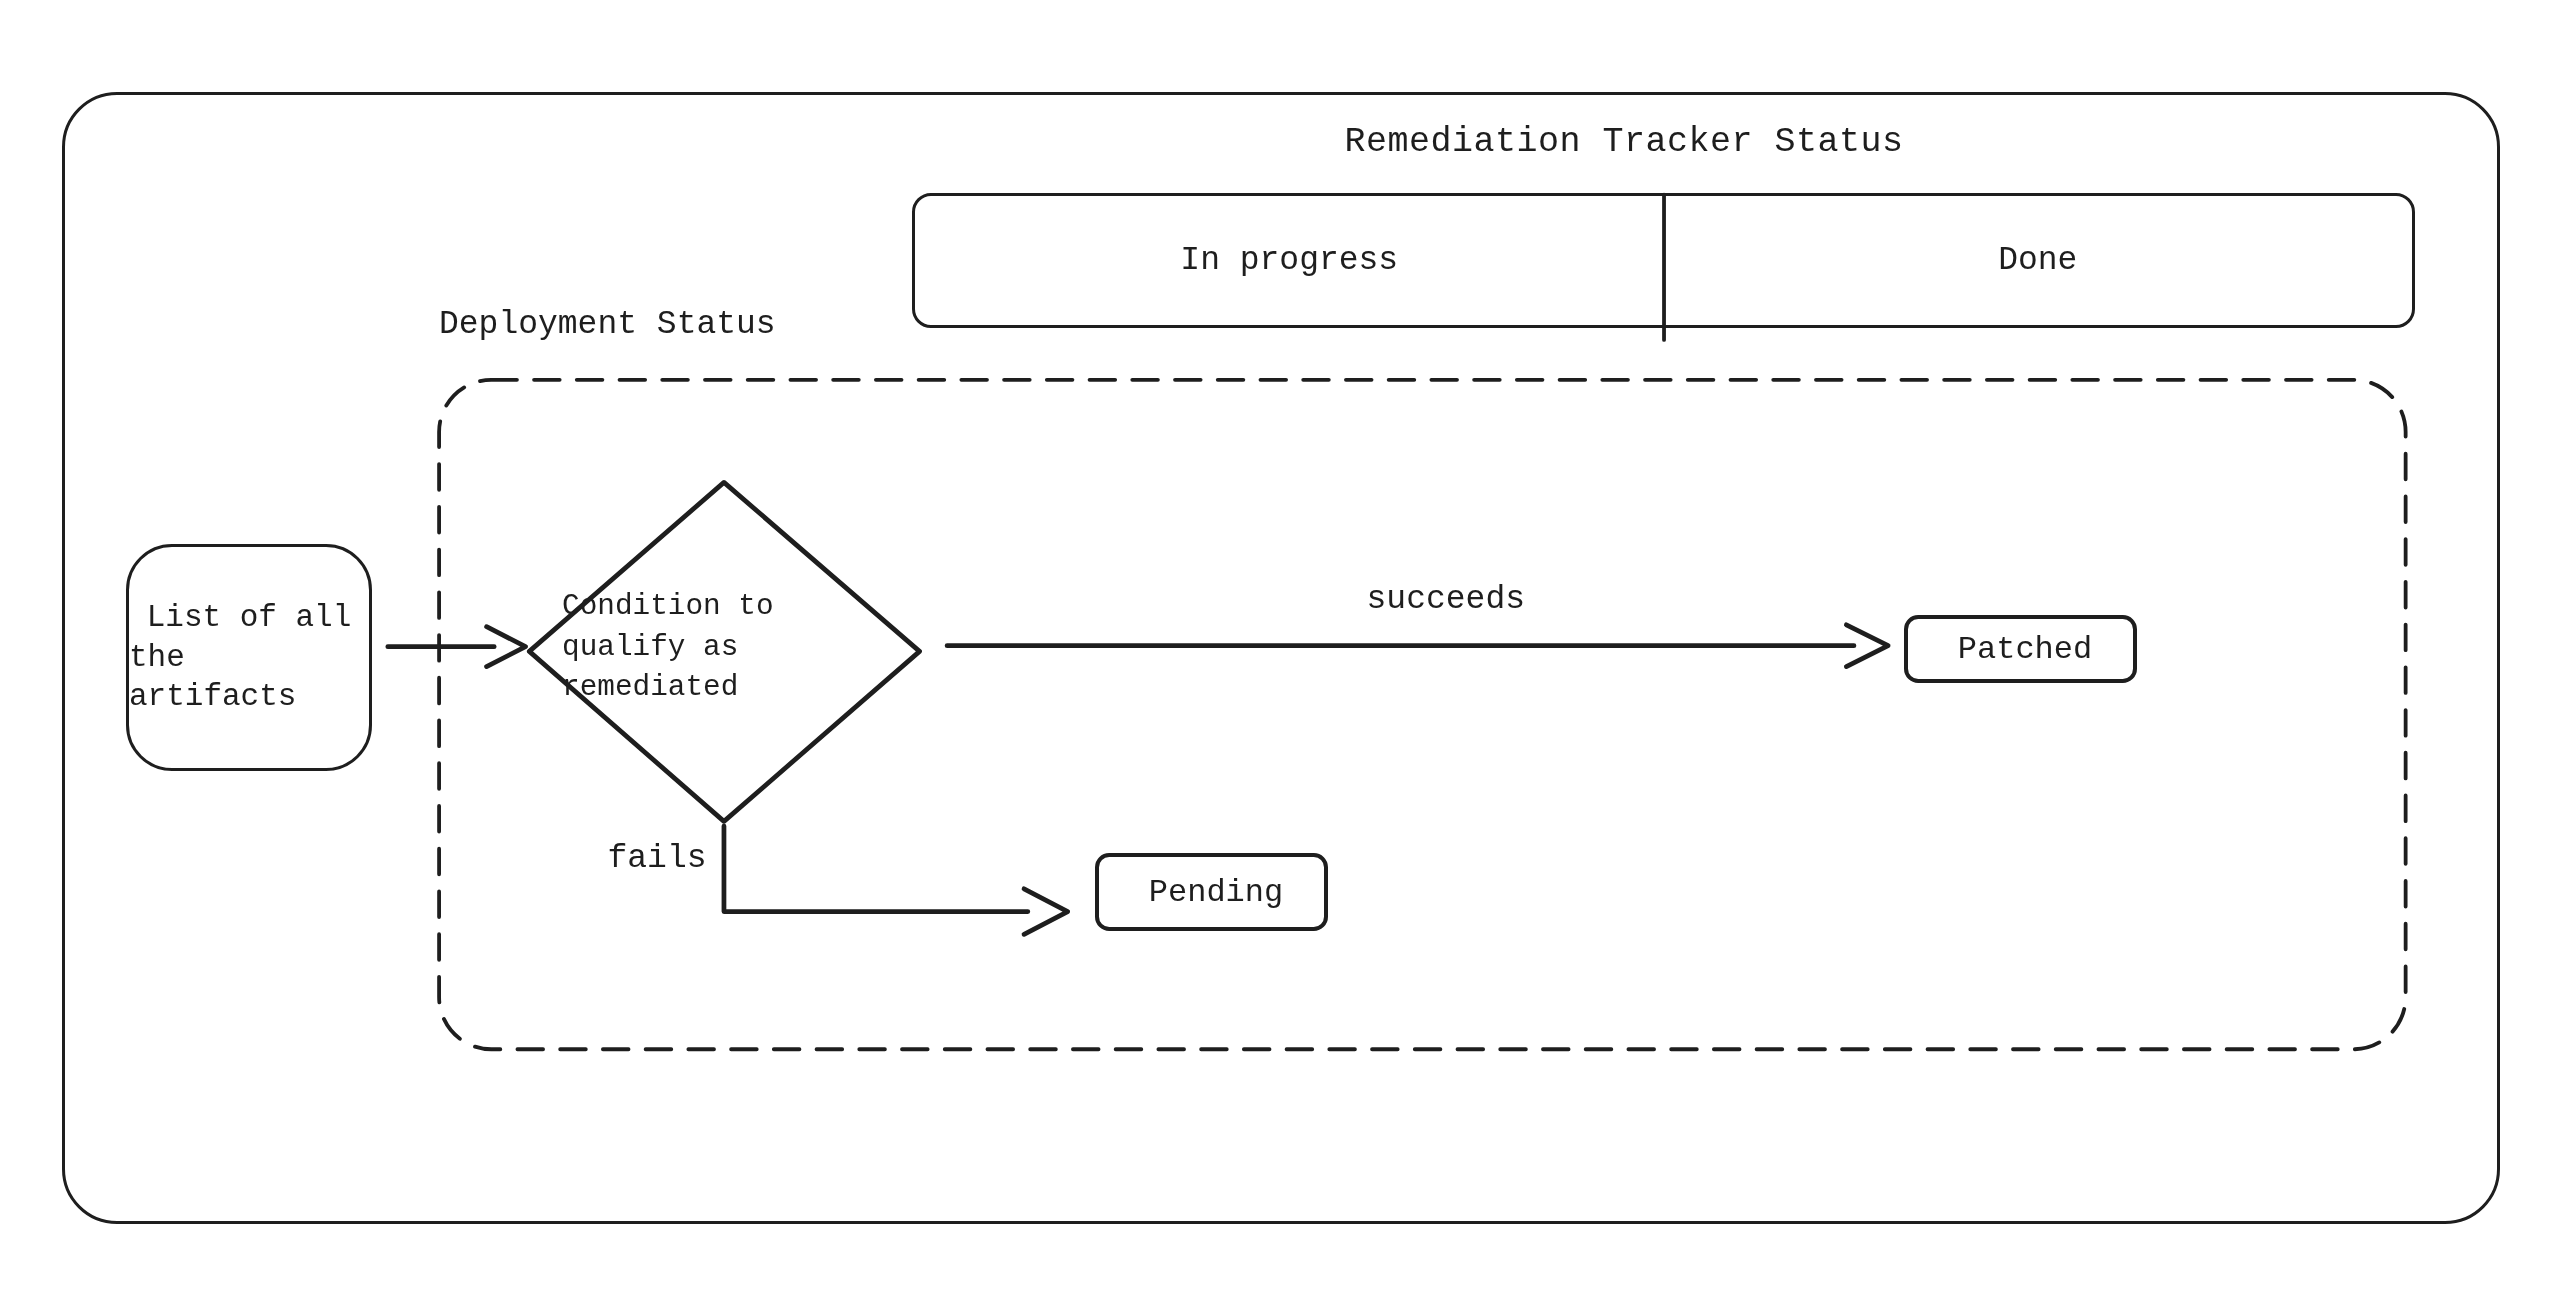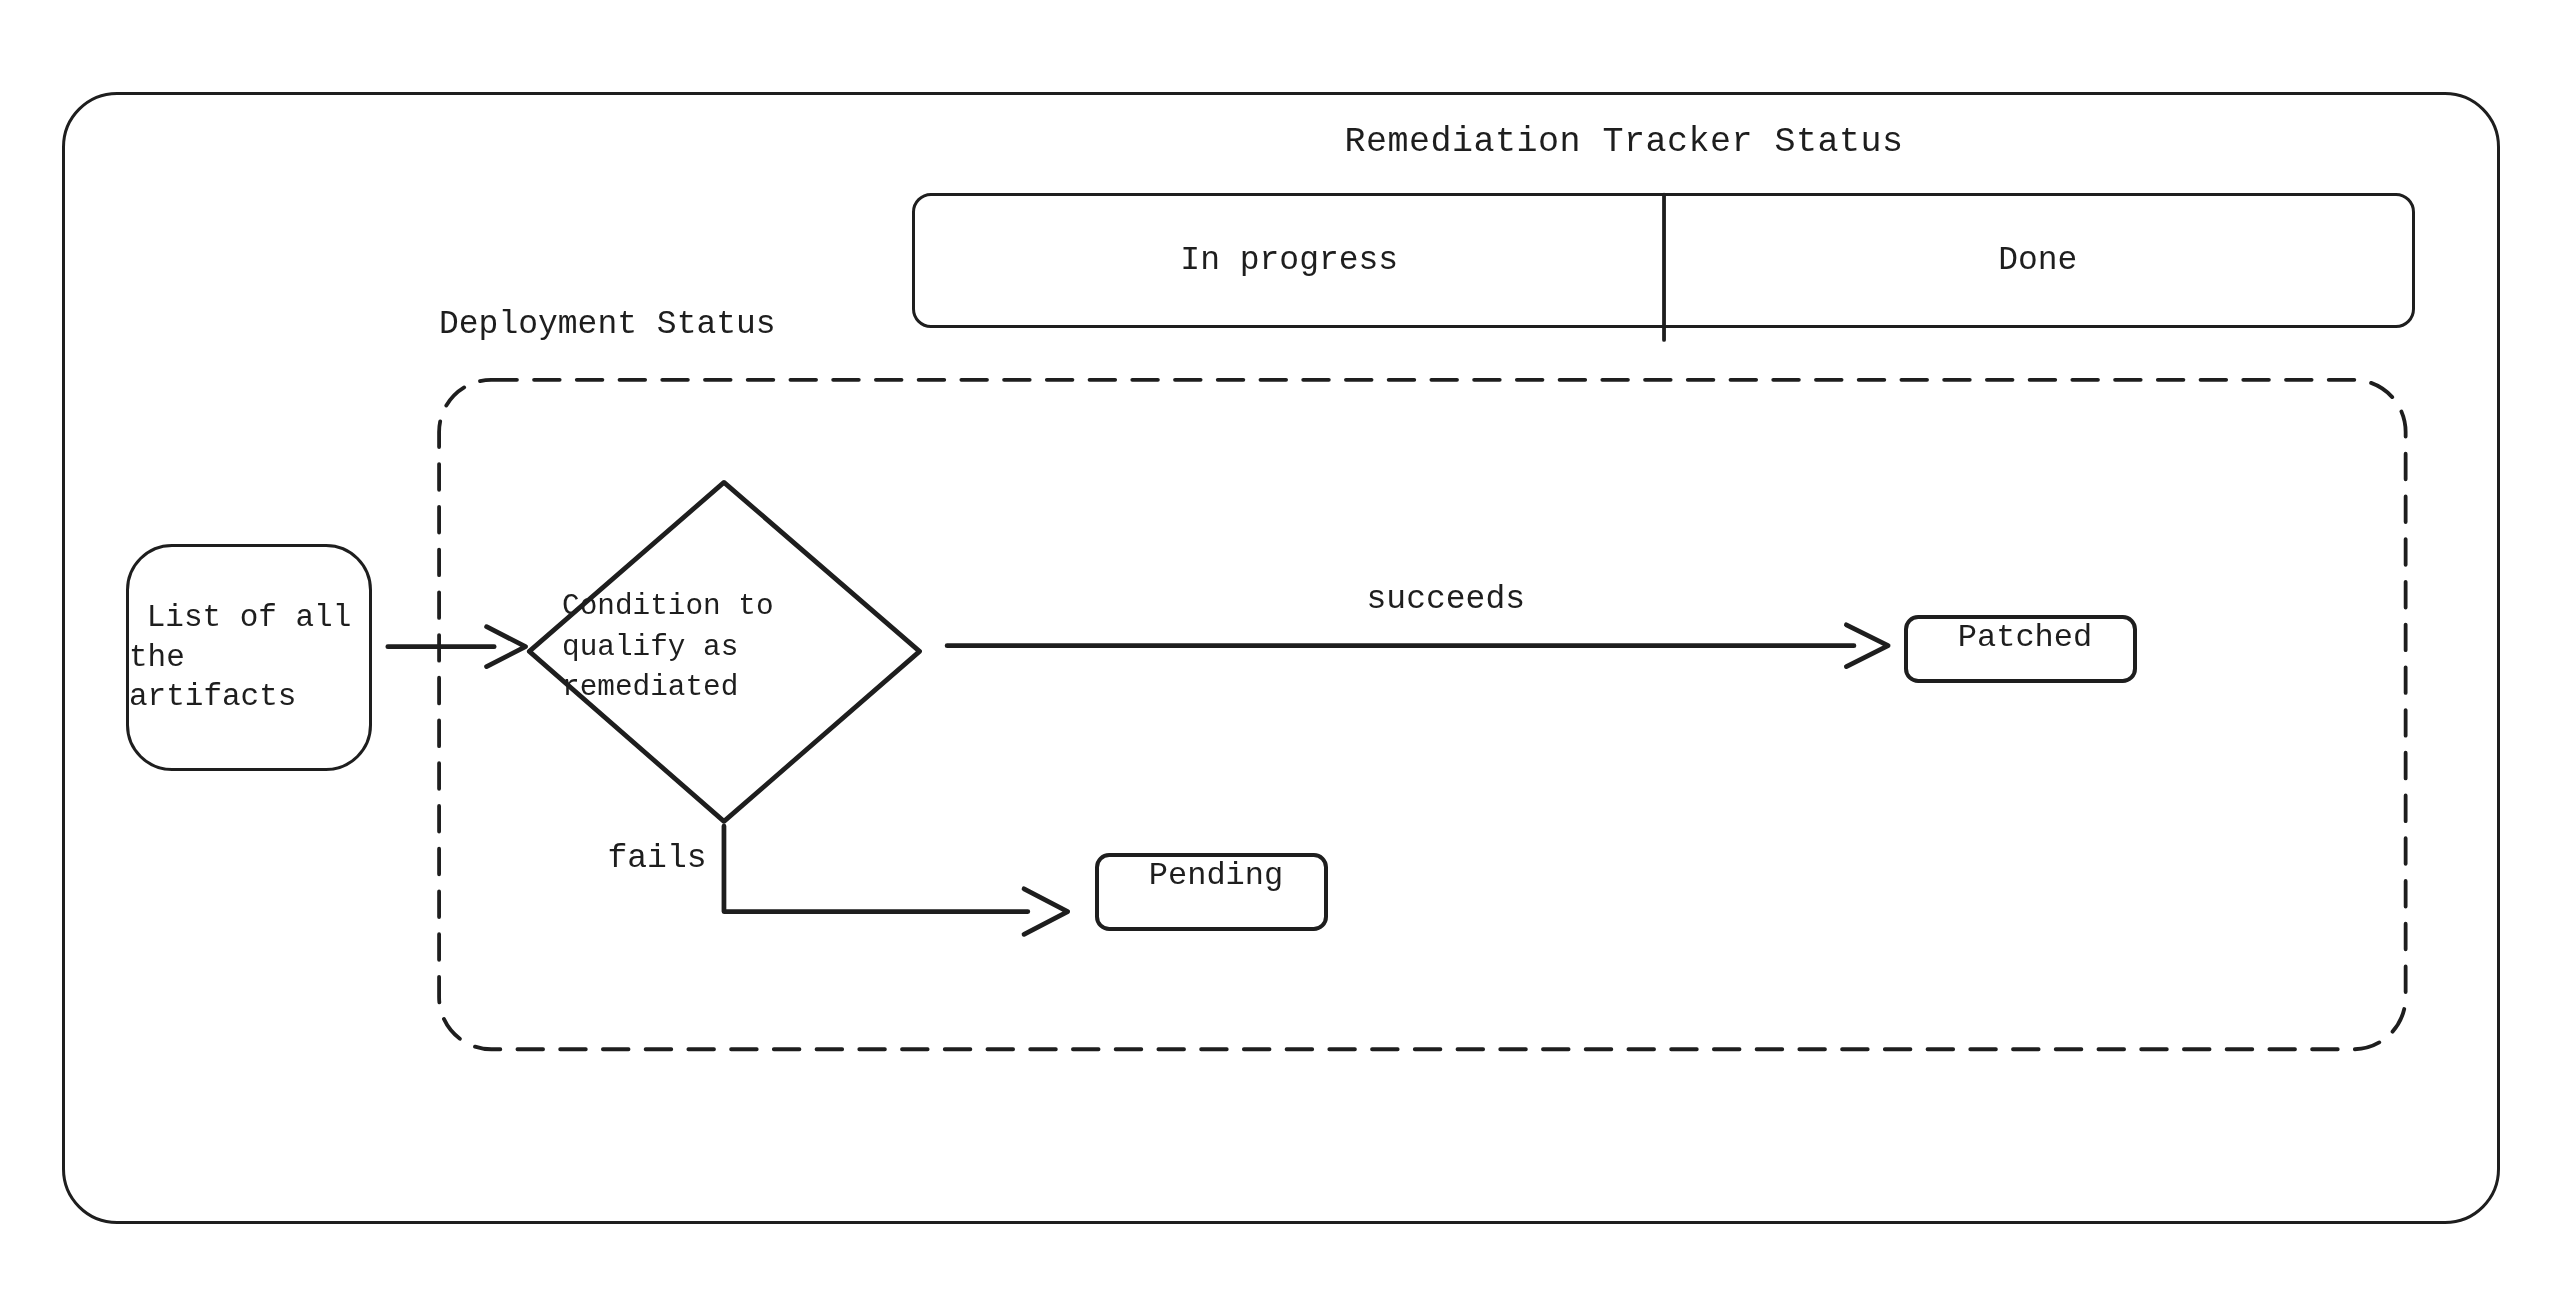--- a/index.html
+++ b/index.html
@@ -91,21 +91,21 @@
     left: 581px; top: 840px;
     width: 152px;
     text-align: center;
     font-size: 33px;
   }
   .terminal-node {
     border: 4.7px solid #1e1e1e;
     border-radius: 14.2px;
     box-sizing: border-box;
     display: flex;
-    align-items: flex-start;
+    align-items: center;
     justify-content: center;
     font-size: 32px;
     background: #ffffff;
     padding-left: 9px;
   }
   .patched-node { left: 1904px; top: 615px; width: 233px; height: 68px; }
   .pending-node { left: 1095px; top: 853px; width: 233px; height: 78px; }
 </style>
 </head>
 <body>

